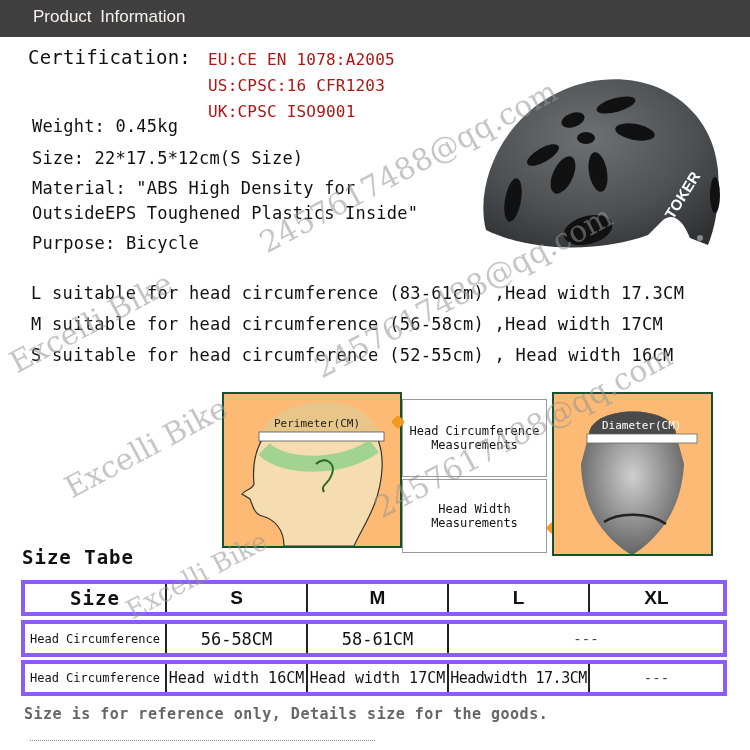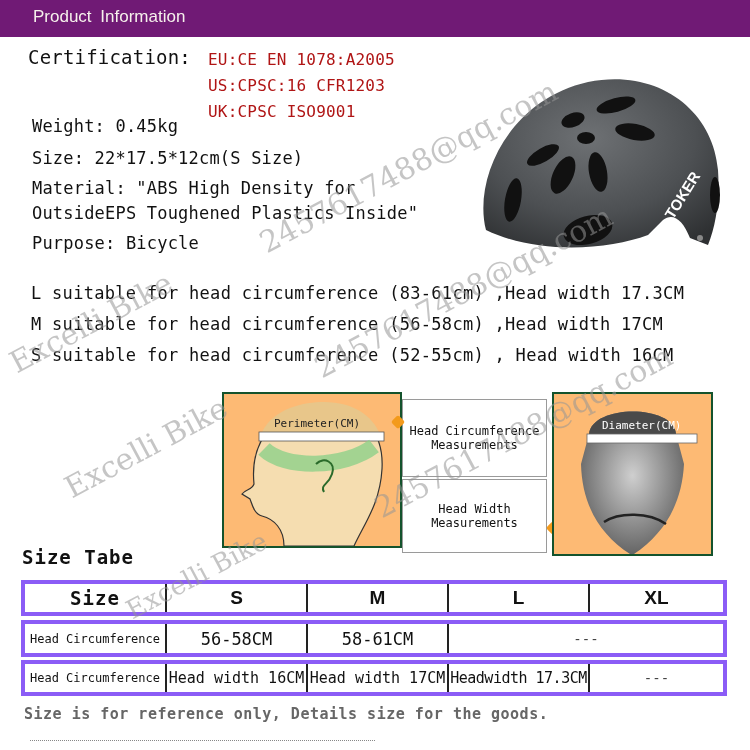--- a/index.html
+++ b/index.html
@@ -2,21 +2,21 @@
 <html><head>
 <meta charset="utf-8">
 <style>
   html, body { margin: 0; padding: 0; }
   body {
     width: 750px; height: 750px; position: relative; overflow: hidden;
     background: #ffffff; font-family: "DejaVu Sans Mono", "Liberation Mono", monospace; color: #111;
   }
   .header-bar {
     position: absolute; left: 0; top: 0; width: 750px; height: 37px;
-    background: #701a75;
+    background: #404040;
   }
   .header-title {
     position: absolute; left: 33px; top: 7px; font-family: "Liberation Sans", sans-serif;
     font-size: 17px; color: #f6f1ec; word-spacing: 4px;
   }
   .spec { position: absolute; font-size: 17px; color: #111; white-space: nowrap; letter-spacing: 0.2px; }
   .cert-label { left: 28px; top: 46px; font-size: 19px; }
   .cert-val { color: #b01515; font-size: 16px; left: 208px; }
   .helmet {
     position: absolute; left: 468px; top: 60px; width: 265px; height: 195px;

